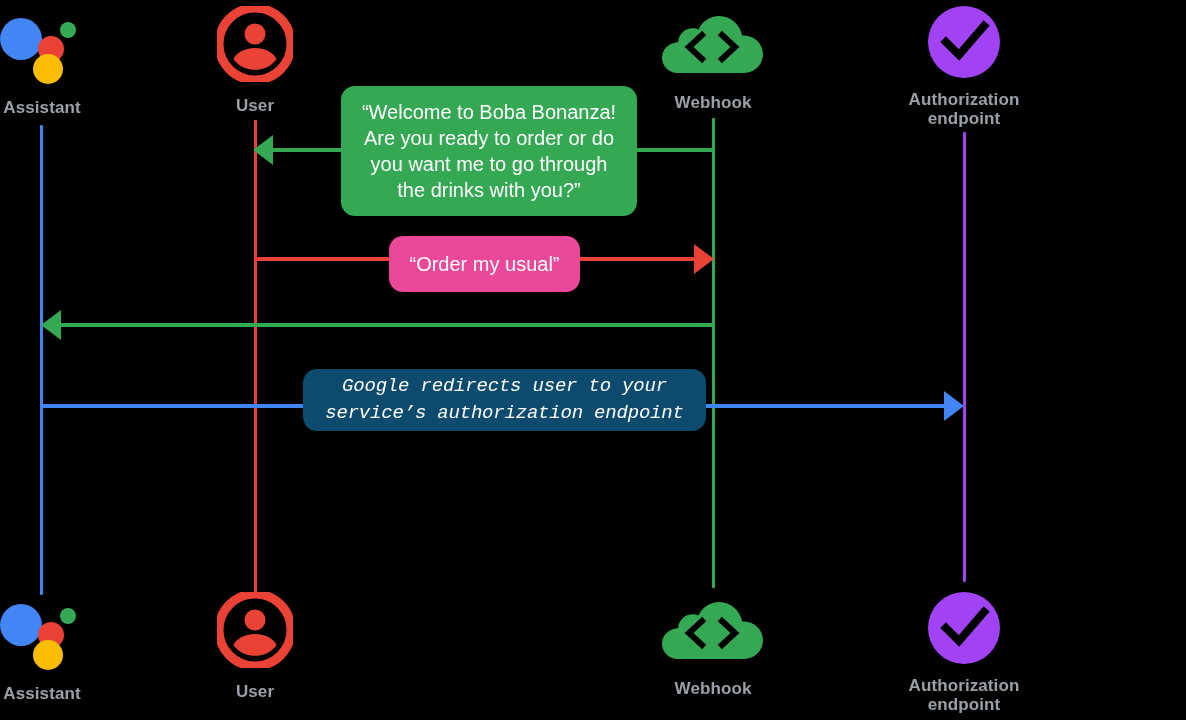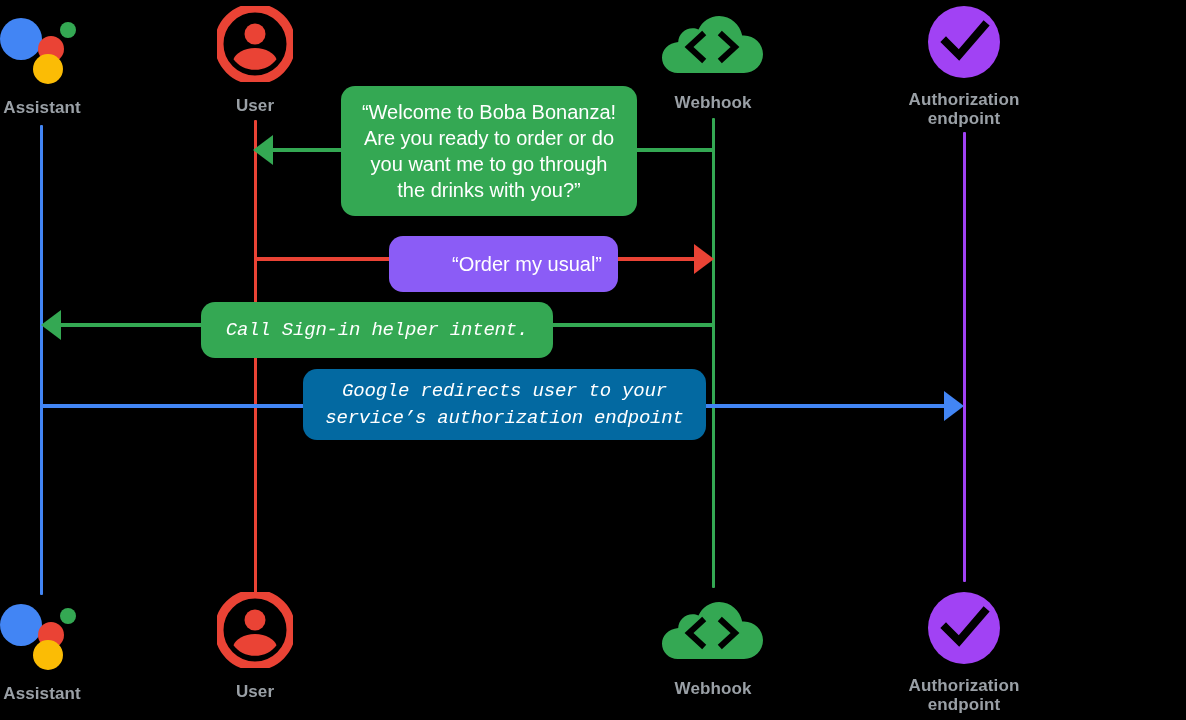--- a/index.html
+++ b/index.html
@@ -164,33 +164,30 @@
   <div class="arrow-head left" style="left:253px; top:135px; border-right:20px solid #34A853;"></div>
   <div class="bubble sans" style="left:341px; top:86px; width:296px; height:130px; background:#34A853;">
     <span class="txt">“Welcome to Boba Bonanza!
 Are you ready to order or do
 you want me to go through
 the drinks with you?”</span>
   </div>
 
   <div class="msg-line" style="left:255px; top:257px; width:440px; background:#EA4335;"></div>
   <div class="arrow-head right" style="left:694px; top:244px; border-left:20px solid #EA4335;"></div>
-  <div class="bubble sans" style="left:389px; top:236px; width:229px; height:47px; background:#8b5cf6;text-align:right;">
+  <div class="bubble sans" style="left:389px; top:236px; width:191px; height:47px; background:#ec4899;">
     <span class="txt">“Order my usual”</span>
   </div>
 
   <div class="msg-line" style="left:53px; top:323px; width:662px; background:#34A853;"></div>
   <div class="arrow-head left" style="left:41px; top:310px; border-right:20px solid #34A853;"></div>
-  <div class="bubble mono" style="left:201px; top:302px; width:352px; height:48px; background:#34A853;">
-    <span class="txt">Call Sign-in helper intent.</span>
-  </div>
 
   <div class="msg-line" style="left:41px; top:404px; width:905px; background:#4285F4;"></div>
   <div class="arrow-head right" style="left:944px; top:391px; border-left:20px solid #4285F4;"></div>
-  <div class="bubble mono" style="left:303px; top:369px; width:403px; height:71px; background:#0369a1;">
+  <div class="bubble mono" style="left:303px; top:369px; width:403px; height:62px; background:#0c4a6e;">
     <span class="txt">Google redirects user to your
 service’s authorization endpoint</span>
   </div>
 
 
   <div class="actor" style="left:-58px; top:590px;">
     <div class="icon-wrap">
       <span class="assistant-logo">
         <i class="dot-blue"></i>
           <i class="dot-red"></i>

